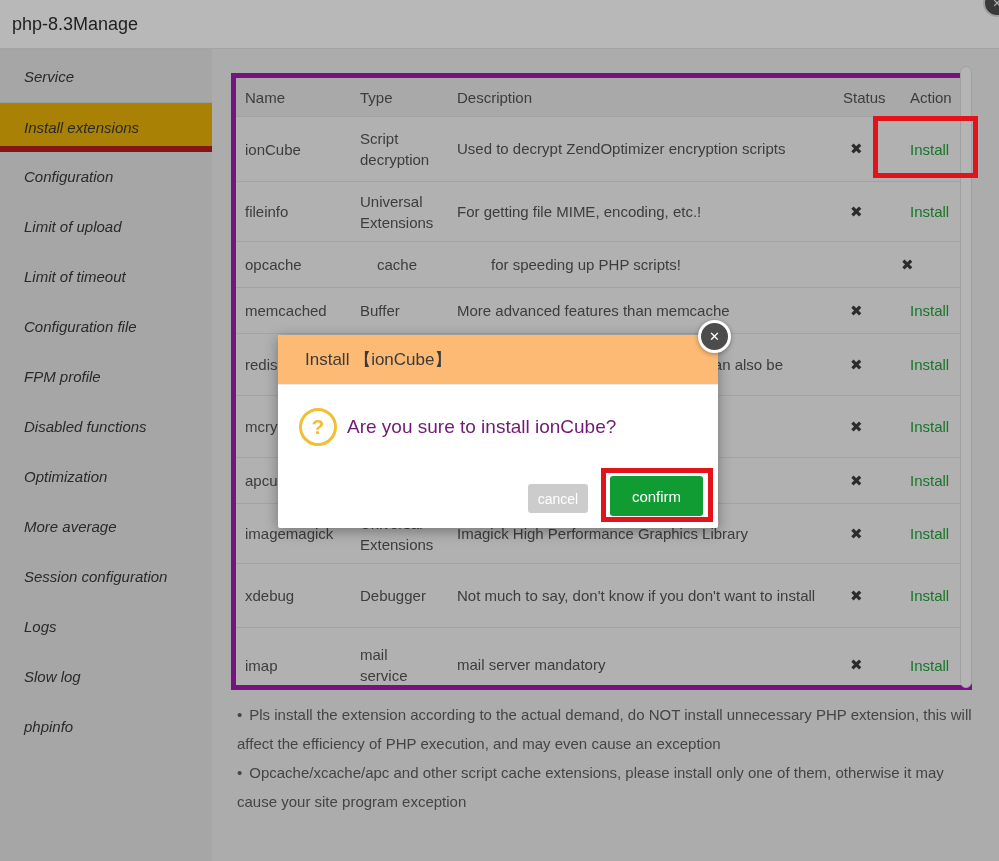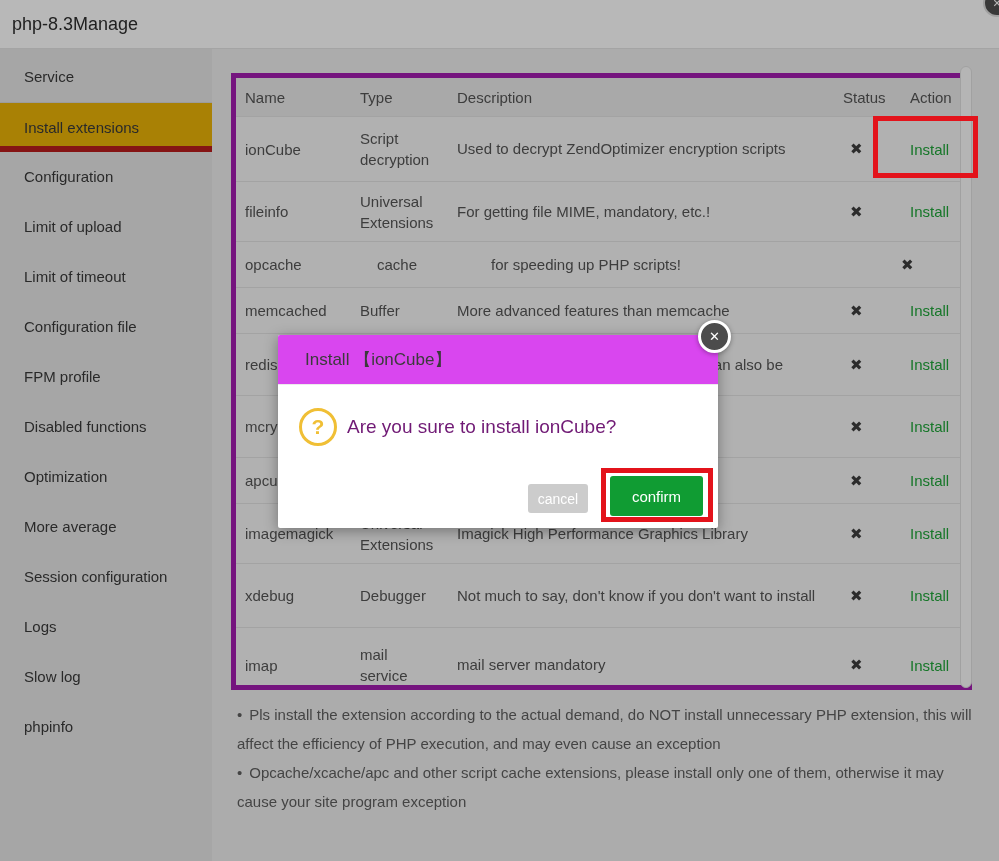--- a/index.html
+++ b/index.html
@@ -19,21 +19,21 @@
   .topbar{position:absolute;left:0;top:0;width:999px;height:49px;background:#ffffff;
           border-bottom:1px solid #e4e4e4;z-index:1;}
   .topbar .title{padding-left:12px;line-height:48px;font-size:18px;color:#2f2f2f;}
   .page-close{position:absolute;left:983px;top:-11px;width:28px;height:28px;border-radius:50%;
           background:#4f4f4f;border:2px solid #dddddd;color:#fff;font-size:11px;font-weight:bold;
           display:flex;align-items:center;justify-content:center;z-index:2;}
 
   
   .sidebar{position:absolute;left:0;top:49px;width:212px;height:812px;background:#e7e7e7;
           padding-top:3px;z-index:1;}
-  .side-item{height:50px;line-height:50px;padding-left:24px;font-size:15px;color:#3a3a3a;cursor:pointer;}
+  .side-item{height:50px;line-height:50px;padding-left:24px;font-size:15px;color:#3a3a3a;cursor:pointer;font-style:italic;}
   .side-item.active{background:#eab308;border-top:1px solid #d9d9d9;border-bottom:6px solid #b91c1c;}
 
   
   .table-wrap{position:absolute;left:231px;top:73px;width:741px;height:617px;background:#f6f6f6;
           border:5px solid #a21caf;overflow:hidden;z-index:1;}
   .thead,.trow{display:grid;grid-template-columns:115px 97px 386px 67px 1fr;align-items:center;}
   .thead{height:38px;background:#eaeaea;color:#555;font-size:15px;}
   .thead .c{padding-left:9px;}
   .trow{border-top:1px solid #e2e2e2;color:#555;font-size:15px;background:#f6f6f6;}
   .trow .c{padding-left:9px;display:flex;align-items:center;min-height:100%;}
@@ -60,21 +60,21 @@
   .notes{position:absolute;left:237px;top:700px;width:744px;font-size:15px;line-height:29px;
           color:#5f5f5f;z-index:1;}
   .note .bullet{margin-right:7px;}
 
   
   .overlay{position:absolute;left:0;top:0;width:999px;height:861px;background:rgba(0,0,0,0.28);z-index:5;}
 
   
   .modal{position:absolute;left:278px;top:335px;width:440px;height:193px;background:#ffffff;
           border-radius:2px;box-shadow:0 3px 14px rgba(0,0,0,0.35);z-index:10;}
-  .modal-header{height:50px;background:#d946ef;border-bottom:1px solid #ebebeb;
+  .modal-header{height:50px;background:#fdba74;border-bottom:1px solid #ebebeb;
           border-radius:2px 2px 0 0;}
   .modal-title{padding-left:27px;line-height:49px;font-size:17px;color:#3b3b3b;}
   .modal-close{position:absolute;left:420px;top:-15px;width:33px;height:33px;border-radius:50%;
           background:#4c4c4c;border:3px solid #ffffff;box-shadow:0 1px 5px rgba(0,0,0,0.35);
           color:#fff;font-size:13px;font-weight:bold;display:flex;align-items:center;
           justify-content:center;cursor:pointer;}
   .modal-body{position:relative;height:85px;}
   .q-icon{position:absolute;left:21px;top:23px;width:38px;height:38px;border-radius:50%;
           border:3px solid var(--warning-yellow);color:var(--warning-yellow);font-size:21px;
           font-weight:bold;display:flex;align-items:center;justify-content:center;}
@@ -132,21 +132,21 @@
     <div class="c status">
             <span class="x-mark">✖</span>
           </div>
     <div class="c action">
             <a class="install">Install</a>
           </div>
   </div>
         <div class="trow">
     <div class="c name">fileinfo</div>
     <div class="c type">Universal Extensions</div>
-    <div class="c desc">For getting file MIME, mandatory, etc.!</div>
+    <div class="c desc">For getting file MIME, encoding, etc.!</div>
     <div class="c status">
             <span class="x-mark">✖</span>
           </div>
     <div class="c action">
             <a class="install">Install</a>
           </div>
   </div>
         <div class="trow">
     <div class="c name">opcache</div>
     <div class="c type">cache</div>

